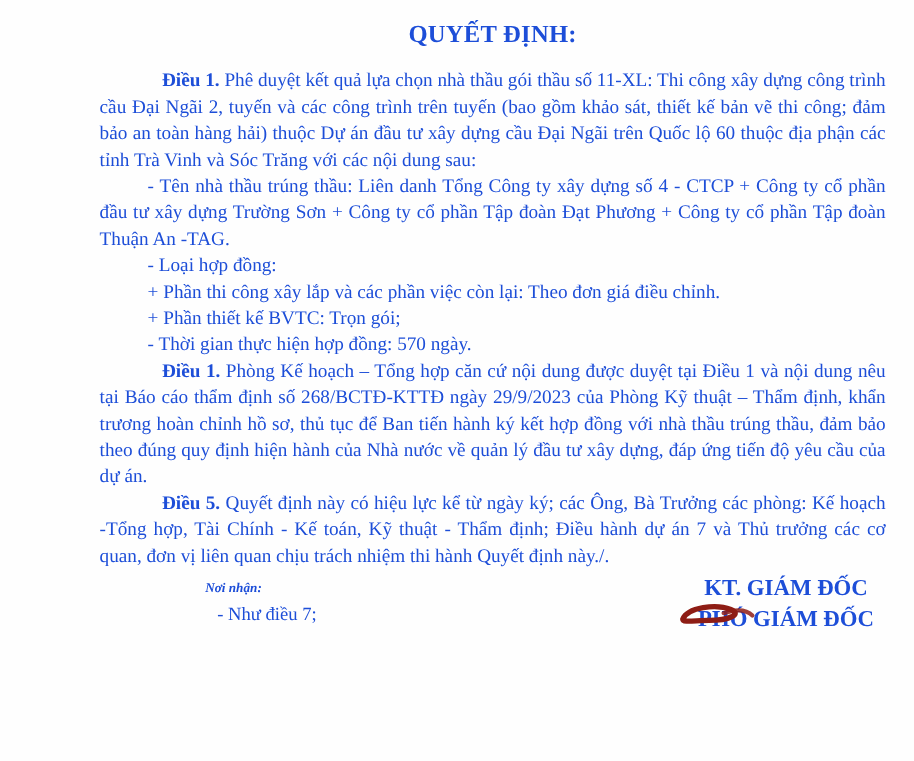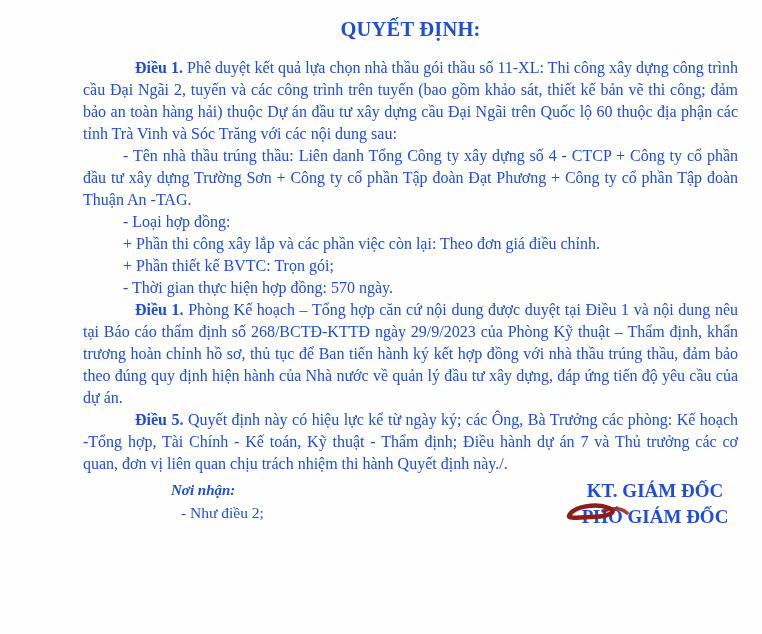--- a/index.html
+++ b/index.html
@@ -40,21 +40,21 @@
     margin-top: 5px;
     height: 60px;
   }
   .recipients {
     position: absolute;
     left: 88px; top: 0;
   }
   .recipients-label {
     font-weight: bold;
     font-style: italic;
-    font-size: 15px;
+    font-size: 11px;
     line-height: 20px;
   }
   .recipient-item {
     font-size: 15.5px;
     line-height: 20px;
     margin-left: 10px;
     margin-top: 3px;
   }
   .sign-block {
     position: absolute;
@@ -99,21 +99,21 @@
     <p class="p-dieu"><span class="lead">Điều 1.</span>
       <span>Phòng Kế hoạch – Tổng hợp căn cứ nội dung được duyệt tại Điều 1 và nội dung nêu tại Báo cáo thẩm định số 268/BCTĐ-KTTĐ ngày 29/9/2023 của Phòng Kỹ thuật – Thẩm định,  khẩn trương hoàn chỉnh hồ sơ, thủ tục để Ban tiến hành ký kết hợp đồng với nhà thầu trúng thầu, đảm bảo theo đúng quy định hiện hành của Nhà nước về quản lý đầu tư xây dựng, đáp ứng tiến độ yêu cầu của dự án.</span></p>
 
     <p class="p-dieu"><span class="lead">Điều 5.</span>
       <span>Quyết định này có hiệu lực kể từ ngày ký; các Ông, Bà Trưởng các phòng: Kế hoạch -Tổng hợp, Tài Chính - Kế toán, Kỹ thuật - Thẩm định; Điều hành dự án 7 và Thủ trưởng các cơ quan, đơn vị liên quan chịu trách nhiệm thi hành Quyết định này./.</span></p>
 
     <div class="footer">
 
       <div class="recipients">
         <div class="recipients-label">Nơi nhận:</div>
-        <div class="recipient-item">- Như điều 2;</div>
+        <div class="recipient-item">- Như điều 7;</div>
       </div>
 
       <div class="sign-block">
         <div class="sign-line">KT. GIÁM ĐỐC</div>
         <div class="sign-line">PHÓ GIÁM ĐỐC</div>
         <svg class="stamp" width="110" height="20" viewBox="0 0 110 20">
           <path d="M6 16 C 10 6, 34 3, 46 8 C 56 12, 44 17, 28 17 C 16 17, 6 19, 6 16 Z" fill="none" stroke-width="4.5" stroke-linecap="round" stroke="#8e1d15"></path>
           <path d="M40 11 C 52 7, 60 9, 64 13" fill="none" stroke-width="3.5" stroke-linecap="round" opacity="0.85" stroke="#8e1d15"></path>
         </svg>
       </div>

